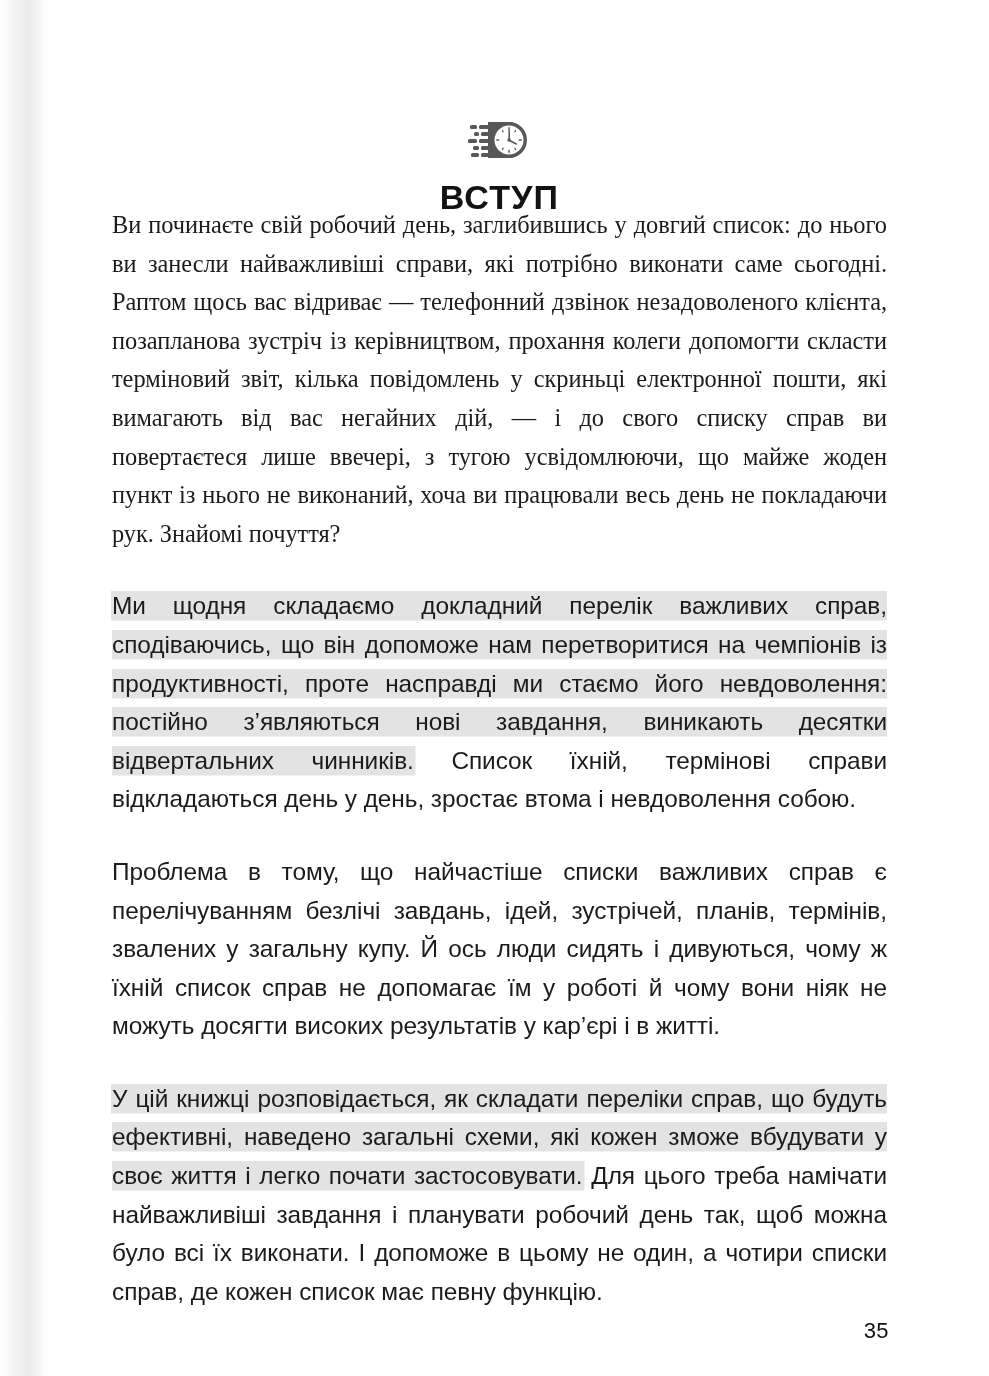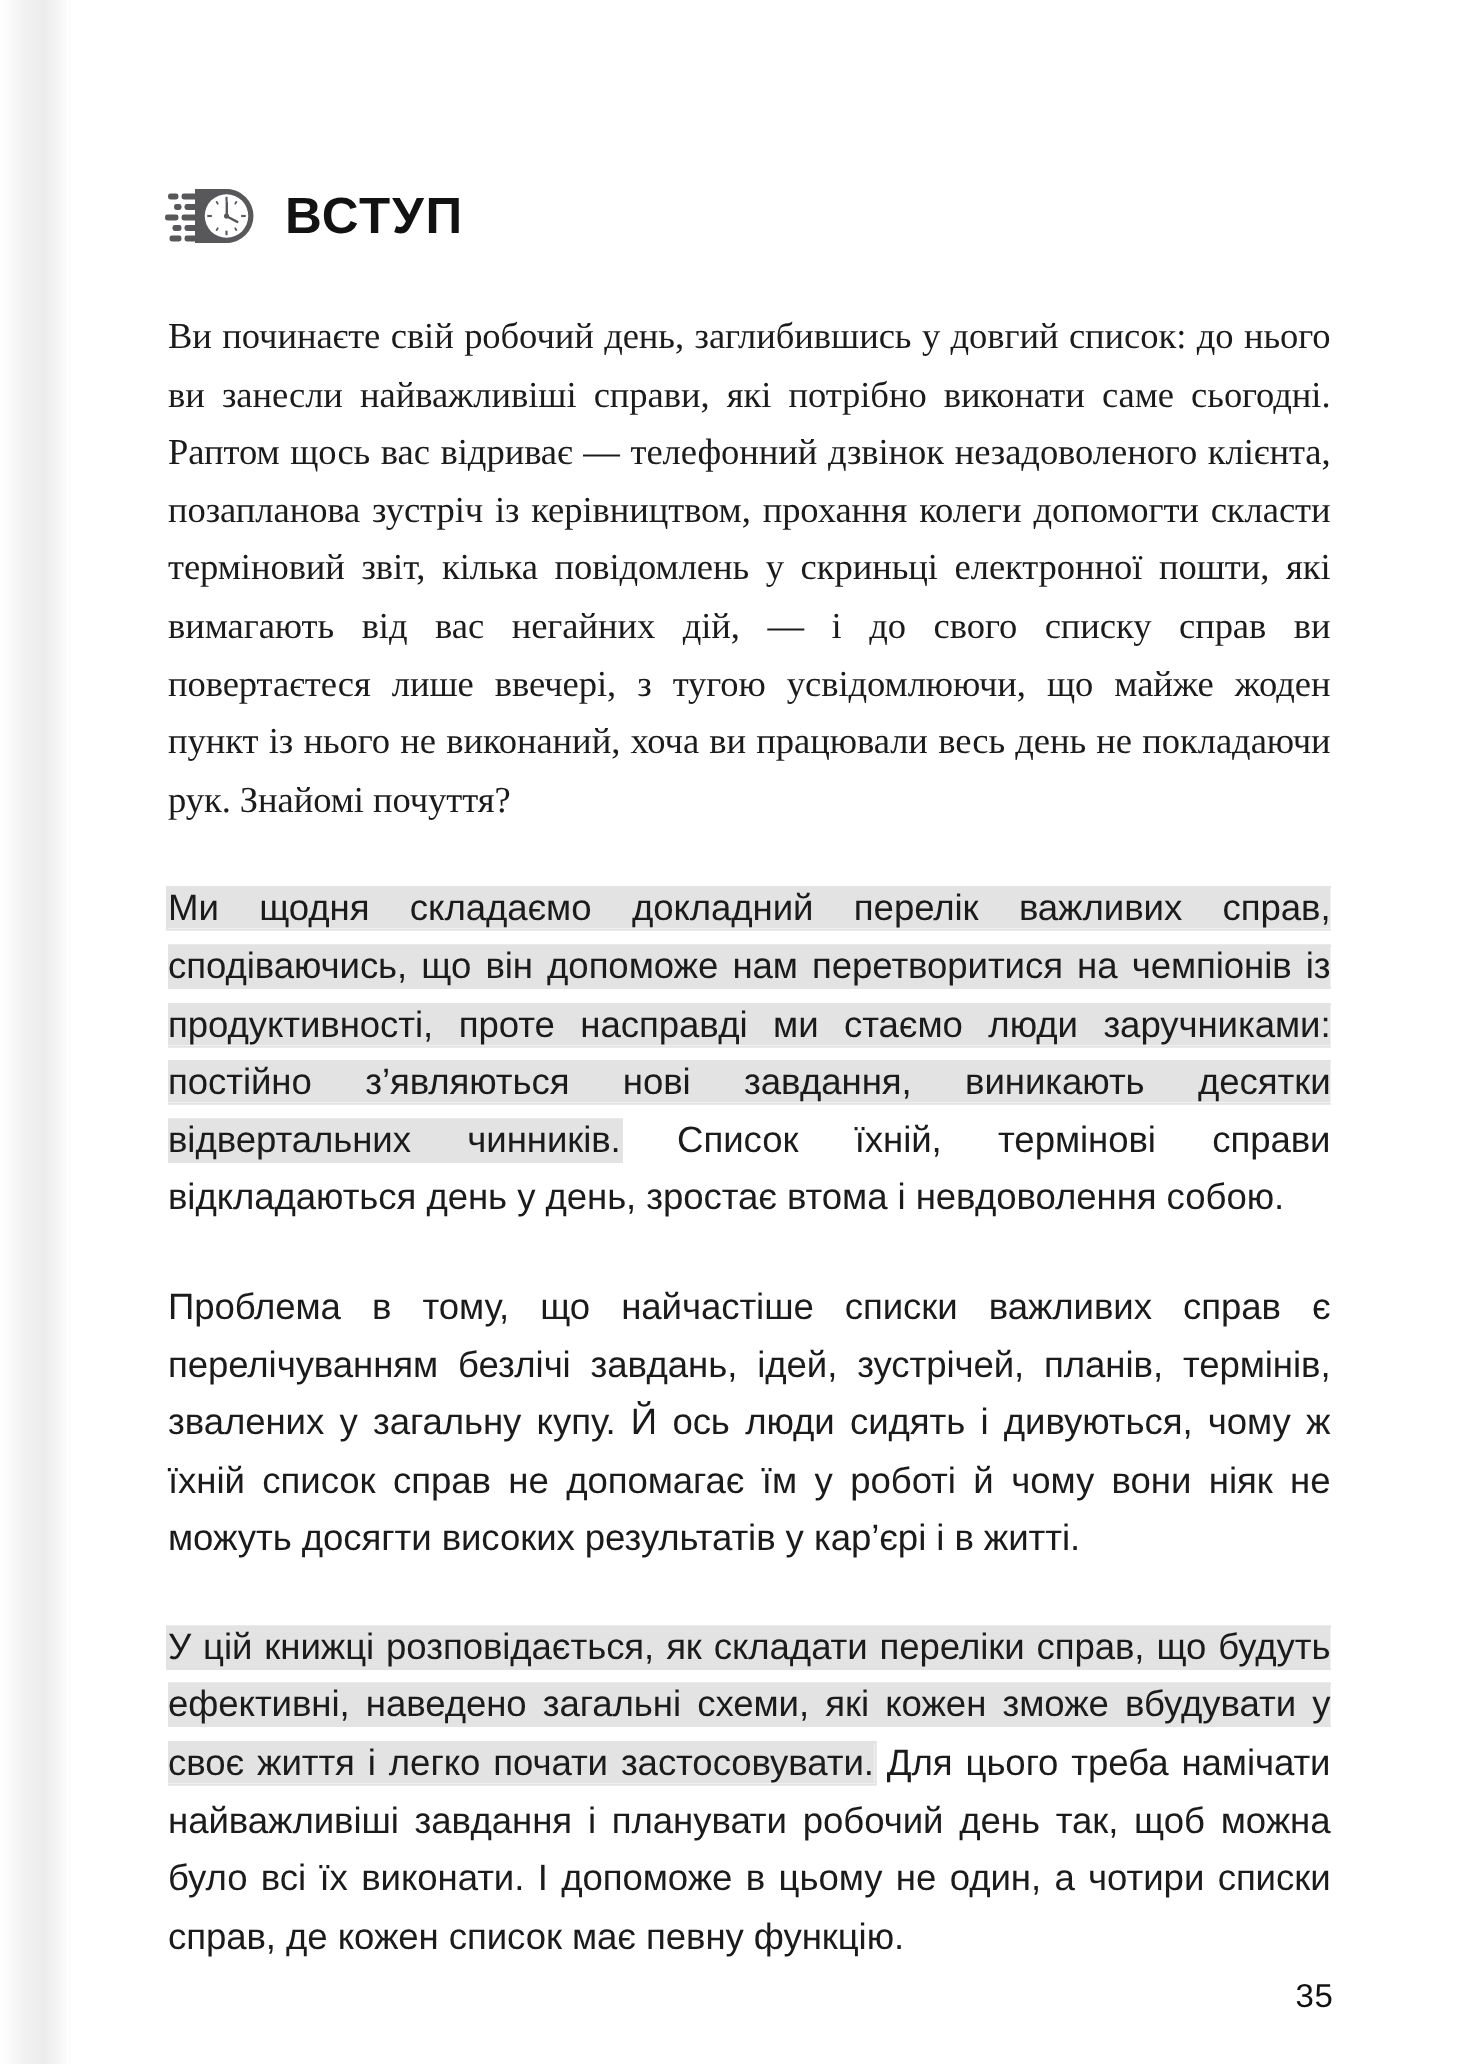--- a/index.html
+++ b/index.html
@@ -53,20 +53,21 @@
     width: 775px;
   }
 
   
   .heading-row {
     display: flex;
     align-items: center;
     gap: 18px;
     margin-top: 118px;
     height: 52px;
+    flex-direction: column;
   }
   .speed-clock-icon {
     display: block;
     width: 62px;
     height: 44px;
     flex: 0 0 auto;
     margin-left: -2px;
   }
   .heading-title {
     font-size: 34px;
@@ -154,21 +155,21 @@
         <circle cx="41" cy="22" r="1.7" fill="#58585a"></circle>
       </svg>
       <div class="heading-title">ВСТУП</div>
     </div>
 
     <p class="body-para para-gap-1">
       <span>Ви починаєте свій робочий день, заглибившись у довгий список: до нього ви занесли найважливіші справи, які потрібно виконати саме сьогодні. Раптом щось вас відриває — телефонний дзвінок незадоволеного клієнта, позапланова зустріч із керівництвом, прохання колеги допомогти скласти терміновий звіт, кілька повідомлень у скриньці електронної пошти, які вимагають від вас негайних дій, — і до свого списку справ ви повертаєтеся лише ввечері, з тугою усвідомлюючи, що майже жоден пункт із нього не виконаний, хоча ви працювали весь день не покладаючи рук. Знайомі почуття?</span>
     </p>
 
     <p class="body-para para-gap">
-      <span class="hl">Ми щодня складаємо докладний перелік важливих справ, сподіваючись, що він допоможе нам перетворитися на чемпіонів із продуктивності, проте насправді ми стаємо люди заручниками: постійно з’являються нові завдання, виникають десятки відвертальних чинників.</span><span> Список їхній, термінові справи відкладаються день у день, зростає втома і невдоволення собою.</span>
+      <span class="hl">Ми щодня складаємо докладний перелік важливих справ, сподіваючись, що він допоможе нам перетворитися на чемпіонів із продуктивності, проте насправді ми стаємо його невдоволення: постійно з’являються нові завдання, виникають десятки відвертальних чинників.</span><span> Список їхній, термінові справи відкладаються день у день, зростає втома і невдоволення собою.</span>
     </p>
 
     <p class="body-para para-gap">
       <span>Проблема в тому, що найчастіше списки важливих справ є переліч­уванням безлічі завдань, ідей, зустрічей, планів, термінів, звалених у загальну купу. Й ось люди сидять і дивуються, чому ж їхній список справ не допомагає їм у роботі й чому вони ніяк не можуть досягти високих результатів у кар’єрі і в житті.</span>
     </p>
 
     <p class="body-para para-gap">
       <span class="hl">У цій книжці розповідається, як складати переліки справ, що будуть ефективні, наведено загальні схеми, які кожен зможе вбудувати у своє життя і легко почати застосовувати.</span><span> Для цього треба намічати найважливіші завдання і планувати робочий день так, щоб можна було всі їх виконати. І допоможе в цьому не один, а чотири списки справ, де кожен список має певну функцію.</span>
     </p>
 

